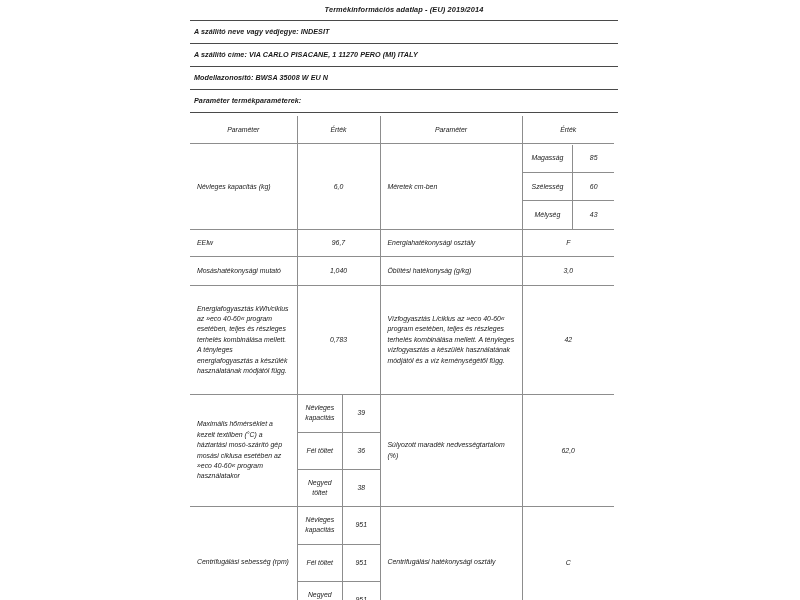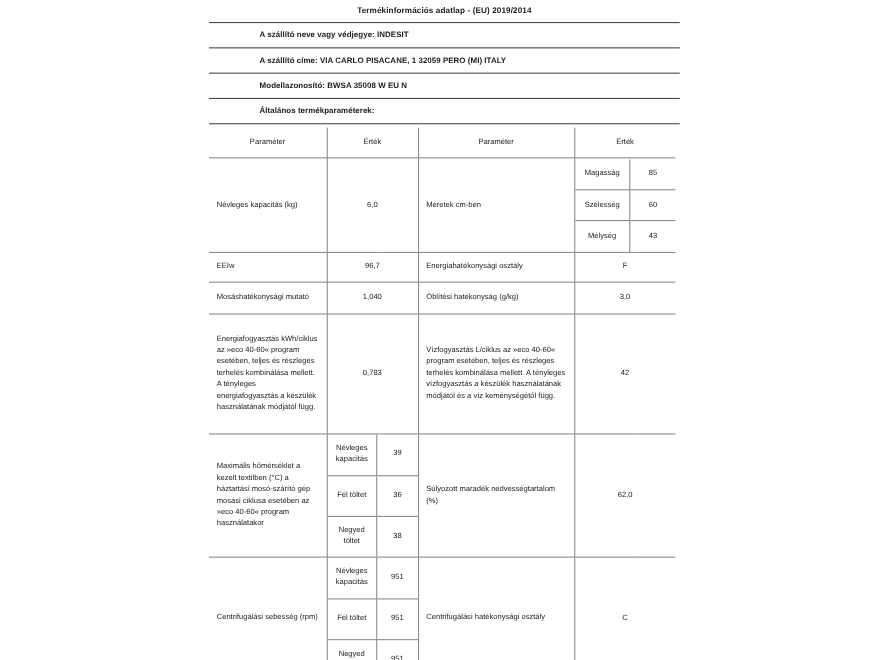--- a/index.html
+++ b/index.html
@@ -16,20 +16,21 @@
     color: #1a1a1a;
     -webkit-font-smoothing: antialiased;
   }
 
   .page {
     position: relative;
     width: 800px;
     height: 600px;
     box-sizing: border-box;
     padding: 0;
+    font-style: italic;
   }
 
   
   .doc-head {
     width: 428px;
     margin: 0 auto 0 190px;
     padding-top: 6px;
   }
   .doc-title {
     font-size: 7.4px;
@@ -42,21 +43,20 @@
   .hrule {
     height: 0;
     border-top: 1.15px solid #4a4a4a;
   }
   .head-line {
     font-size: 7.2px;
     font-weight: bold;
     padding: 6.5px 0 6.5px 4px;
     line-height: 1.25;
     letter-spacing: 0.05px;
-    margin-left: 42px;
   }
   .head-line.last {
     padding-bottom: 7px;
   }
 
   
   .spec-table {
     position: absolute;
     left: 190px;
     top: 116px;
@@ -128,25 +128,25 @@
 </head>
 <body>
 
 <div class="page">
 
   <div class="doc-head">
     <div class="doc-title">Termékinformációs adatlap - (EU) 2019/2014</div>
     <div class="hrule"></div>
     <div class="head-line">A szállító neve vagy védjegye: INDESIT</div>
     <div class="hrule"></div>
-    <div class="head-line">A szállító címe: VIA CARLO PISACANE, 1 32059 PERO (MI) ITALY</div>
+    <div class="head-line">A szállító címe: VIA CARLO PISACANE, 1 11270 PERO (MI) ITALY</div>
     <div class="hrule"></div>
     <div class="head-line">Modellazonosító: BWSA 35008 W EU N</div>
     <div class="hrule"></div>
-    <div class="head-line last">Általános termékparaméterek:</div>
+    <div class="head-line last">Paraméter termékparaméterek:</div>
     <div class="hrule"></div>
   </div>
 
   <table class="spec-table">
     <colgroup>
       <col style="width:107px">
       <col style="width:48px">
       <col style="width:35px">
       <col style="width:142px">
       <col style="width:53px">

